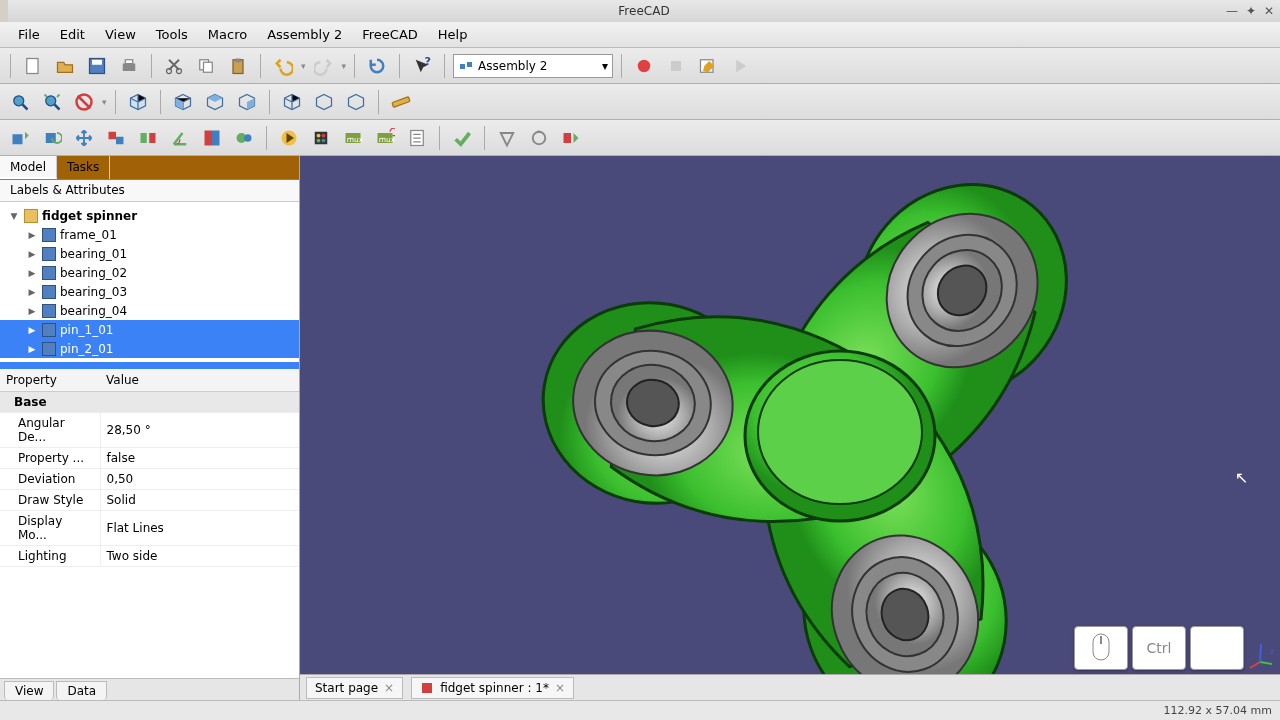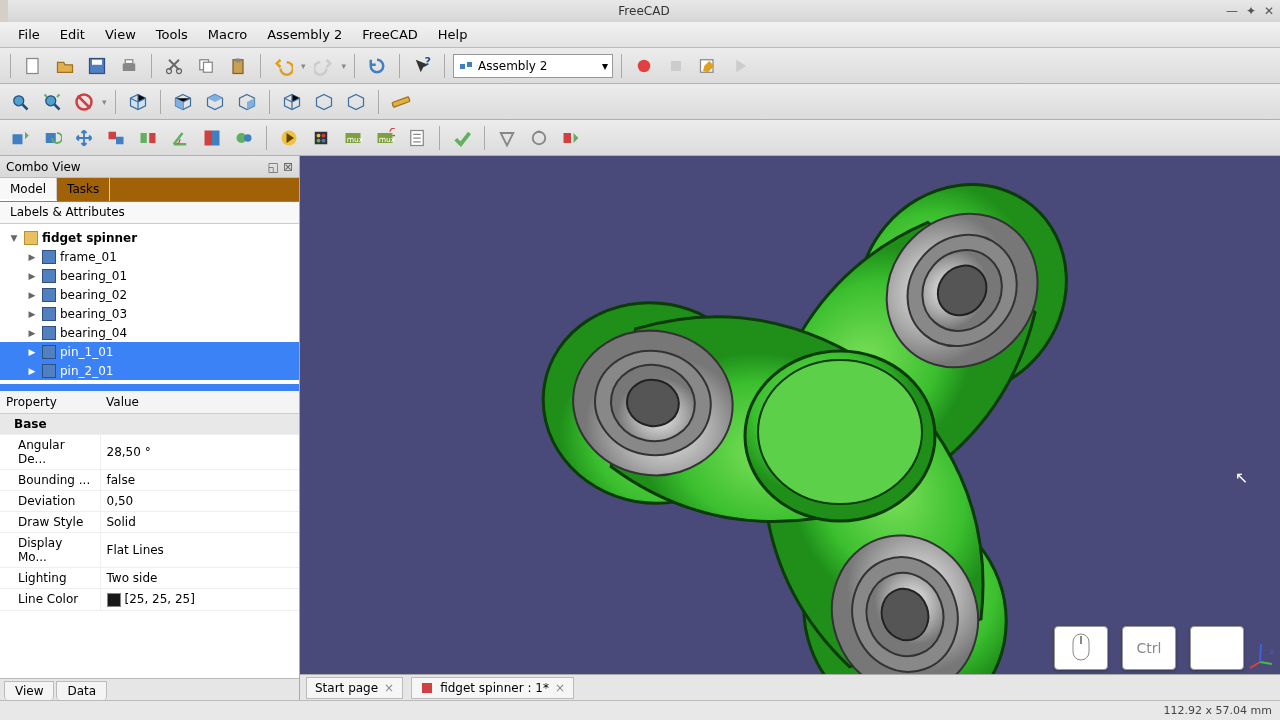--- a/index.html
+++ b/index.html
@@ -35,21 +35,21 @@
 .prop td.k { width: 100px; padding-left: 18px; border-right: 1px solid #eee; }
 .swatch { display: inline-block; width: 14px; height: 14px; background: #191919; border: 1px solid #888; vertical-align: middle; margin-right: 4px; }
 .bottom-tabs { height: 22px; background: #e6e6e6; border-top: 1px solid #bbb; display: flex; font-size: 12px; align-items: end; padding-left: 4px; gap: 2px; }
 .bottom-tabs .bt { padding: 2px 10px; border: 1px solid #bbb; border-bottom: none; background: #f4f4f4; border-radius: 0 0 4px 4px; cursor: pointer; }
 .viewport { flex: 1; background: #4a4a7a; position: relative; overflow: hidden; }
 .doc-tabs { position: absolute; bottom: 0; left: 0; right: 0; height: 26px; background: #e6e6e6; display: flex; align-items: center; padding: 0 6px; gap: 8px; font-size: 12px; border-top: 1px solid #aaa; }
 .doc-tabs .dtab { display: flex; align-items: center; gap: 6px; padding: 3px 8px; border: 1px solid #bbb; background: #f6f6f6; cursor: pointer; }
 .doc-tabs .dtab .x { color: #888; cursor: pointer; }
 .statusbar { height: 20px; background: #e8e8e8; display: flex; align-items: center; justify-content: flex-end; padding: 0 8px; font-size: 11px; border-top: 1px solid #bbb; color: #444; }
 .axes { position: absolute; right: 6px; bottom: 30px; width: 28px; height: 28px; }
-.key-overlay { position: absolute; right: 36px; bottom: 30px; display: flex; gap: 14px; }
+.key-overlay { position: absolute; right: 36px; bottom: 30px; display: flex; gap: 4px; }
 .key-overlay .key { width: 54px; height: 44px; background: #fff; border: 1px solid #999; border-radius: 4px; display: flex; align-items: center; justify-content: center; font-size: 14px; color: #888; box-shadow: 0 1px 3px rgba(0,0,0,.3); }
 .spinner-svg { position: absolute; top: 0; left: 0; }
 .cursor { position: absolute; left: 935px; top: 312px; font-size: 16px; color: #fff; pointer-events: none; }
 svg.ico16 { width: 20px; height: 20px; }
 </style>
 </head>
 <body>
 
 <div class="titlebar">
   <span>FreeCAD</span>
@@ -357,27 +357,20 @@
       <svg class="ico16" viewBox="0 0 16 16">
         <rect x="2" y="4" width="6" height="8" fill="#d04040"></rect>
         <path d="M10 4l4 4-4 4" fill="#60b060"></path>
       </svg>
     </div>
 </div>
 
 <div class="content">
 
   <div class="sidebar">
-    <div class="panel-hdr">
-      <span>Combo View</span>
-      <span style="display:flex;gap:4px;color:#666">
-        <span>◱</span>
-        <span>⊠</span>
-      </span>
-    </div>
     <div class="tabs">
       <div class="tab active">Model</div>
       <div class="tab">Tasks</div>
     </div>
     <div class="la-hdr">Labels &amp; Attributes</div>
     <div class="tree">
       <div class="row" style="padding-left:8px">
         <span class="twist">▼</span>
         <span class="ico folder"></span>
         <b>fidget spinner</b>
@@ -427,42 +420,38 @@
               <th>Value</th>
             </tr>
         <tr class="section">
               <td colspan="2">Base</td>
             </tr>
         <tr>
               <td class="k">Angular De...</td>
               <td>28,50 °</td>
             </tr>
         <tr>
-              <td class="k">Bounding ...</td>
+              <td class="k">Property ...</td>
               <td>false</td>
             </tr>
         <tr>
               <td class="k">Deviation</td>
               <td>0,50</td>
             </tr>
         <tr>
               <td class="k">Draw Style</td>
               <td>Solid</td>
             </tr>
         <tr>
               <td class="k">Display Mo...</td>
               <td>Flat Lines</td>
             </tr>
         <tr>
               <td class="k">Lighting</td>
               <td>Two side</td>
-            </tr>
-        <tr>
-              <td class="k">Line Color</td>
-              <td><span class="swatch"></span><span>[25, 25, 25]</span></td>
             </tr>
       </tbody>
         </table>
     </div>
 
     <div class="bottom-tabs">
       <div class="bt">View</div>
       <div class="bt">Data</div>
     </div>
   </div>

